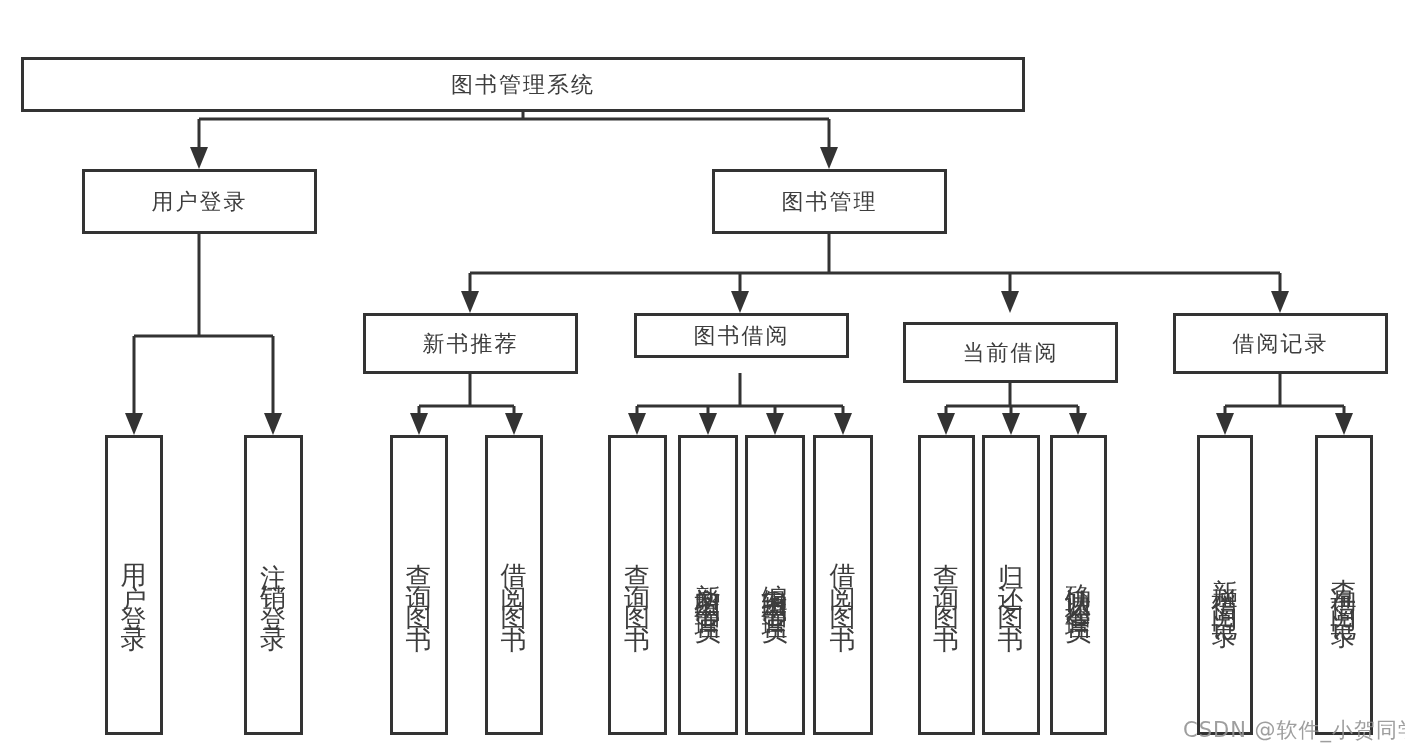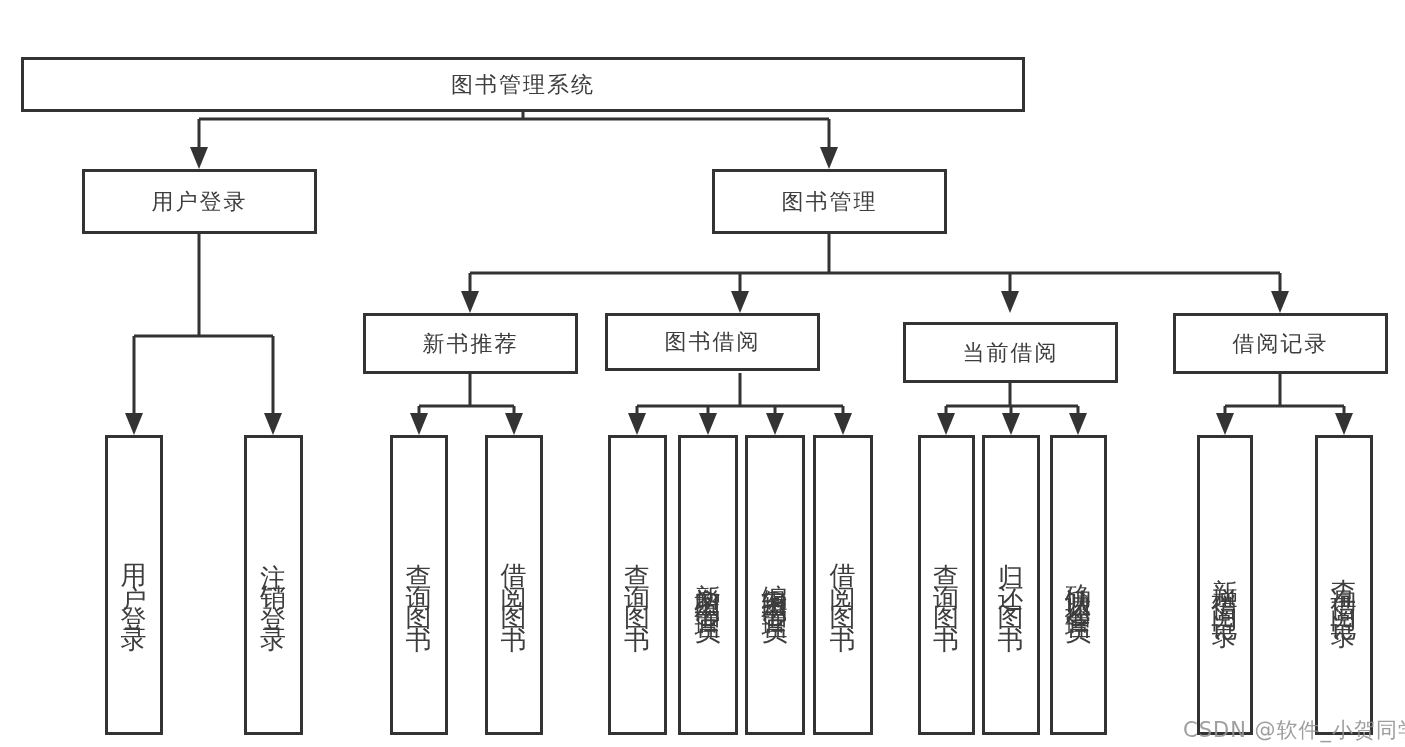--- a/index.html
+++ b/index.html
@@ -88,21 +88,21 @@
       <polygon points="1335,413 1353,413 1344,435"></polygon>
     </g>
   </svg>
 
   <div class="box h-box" style="left:21px; top:13px; width:1004px; height:55px;margin-top:44px;">图书管理系统</div>
 
   <div class="box h-box" style="left:82px; top:169px; width:235px; height:65px;">用户登录</div>
   <div class="box h-box" style="left:363px; top:313px; width:215px; height:61px;">新书推荐</div>
 
   <div class="box h-box" style="left:712px; top:169px; width:235px; height:65px;">图书管理</div>
-  <div class="box h-box" style="left:605px; top:313px; width:215px; height:58px;">图书借阅</div>
+  <div class="box h-box" style="left:634px; top:313px; width:215px; height:45px;">图书借阅</div>
   <div class="box h-box" style="left:903px; top:322px; width:215px; height:61px;">当前借阅</div>
   <div class="box h-box" style="left:1173px; top:313px; width:215px; height:61px;">借阅记录</div>
 
   <div class="box v-box v-short" style="left:105px; top:435px; width:58px; height:300px;">用户登录</div>
   <div class="box v-box v-short" style="left:244px; top:435px; width:59px; height:300px;">注销登录</div>
 
   <div class="box v-box v-short" style="left:390px; top:435px; width:58px; height:300px;">查询图书</div>
   <div class="box v-box v-short" style="left:485px; top:435px; width:58px; height:300px;">借阅图书</div>
 
   <div class="box v-box v-short" style="left:608px; top:435px; width:59px; height:300px;">查询图书</div>

